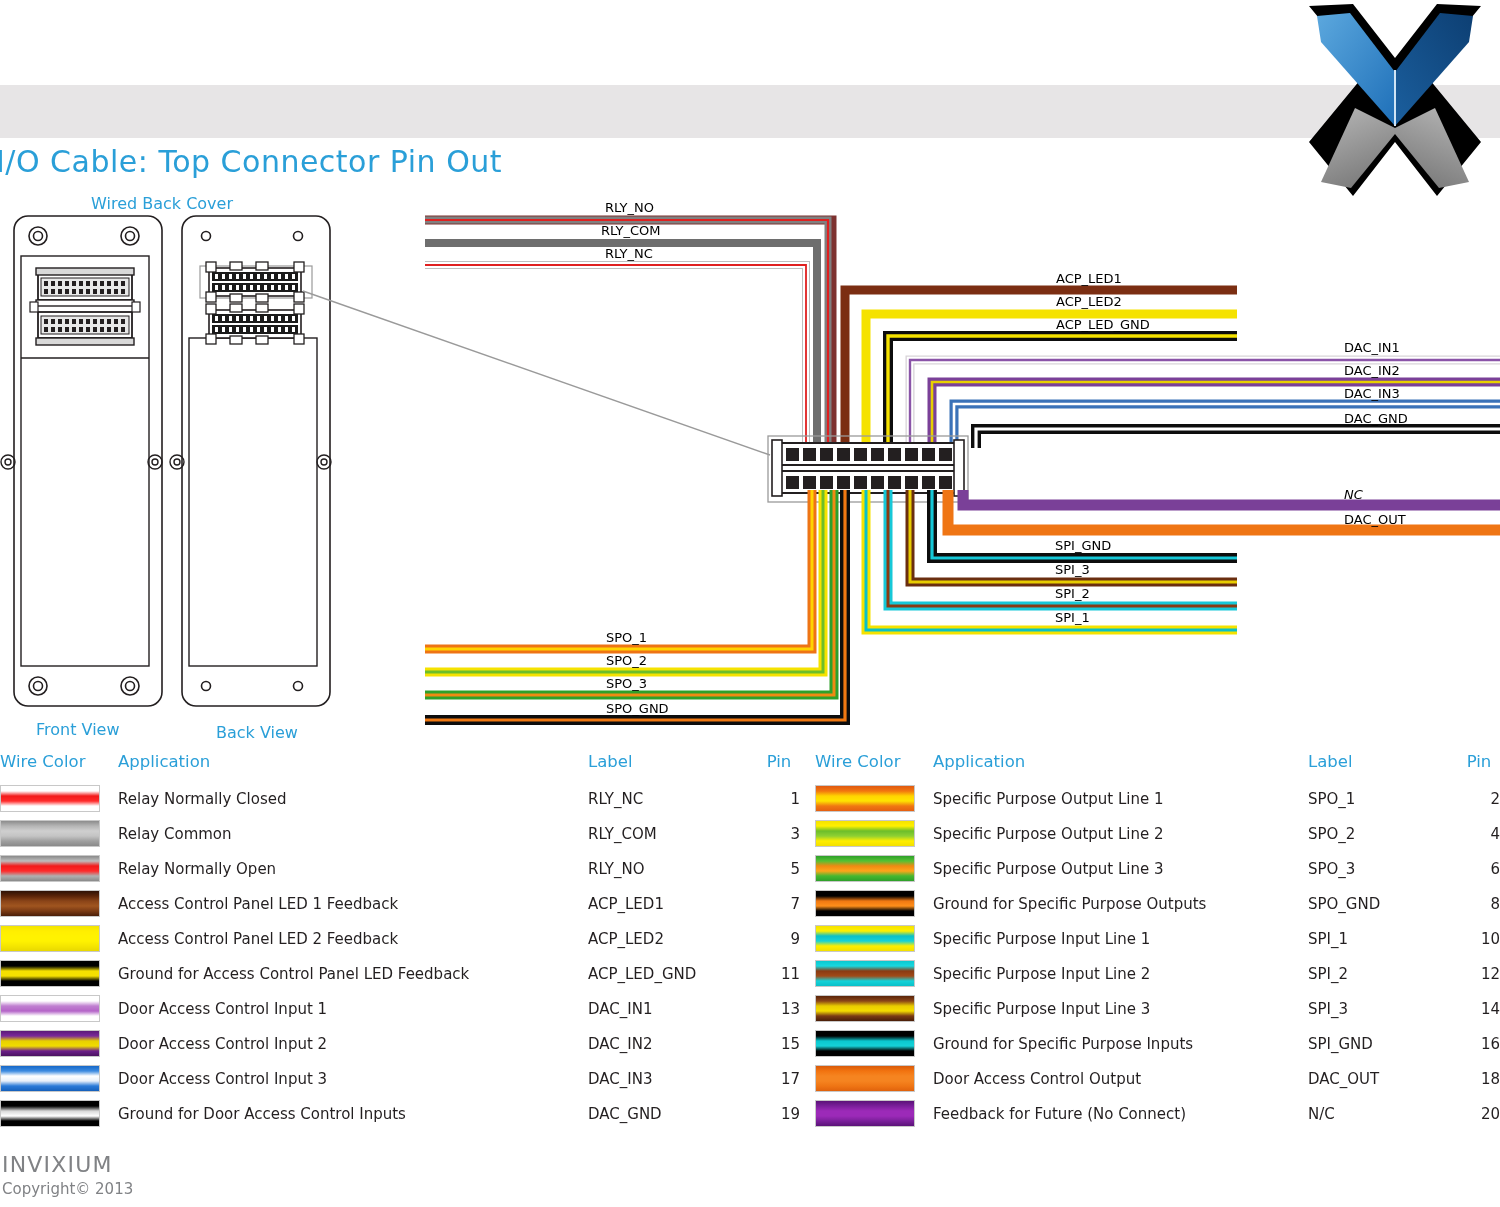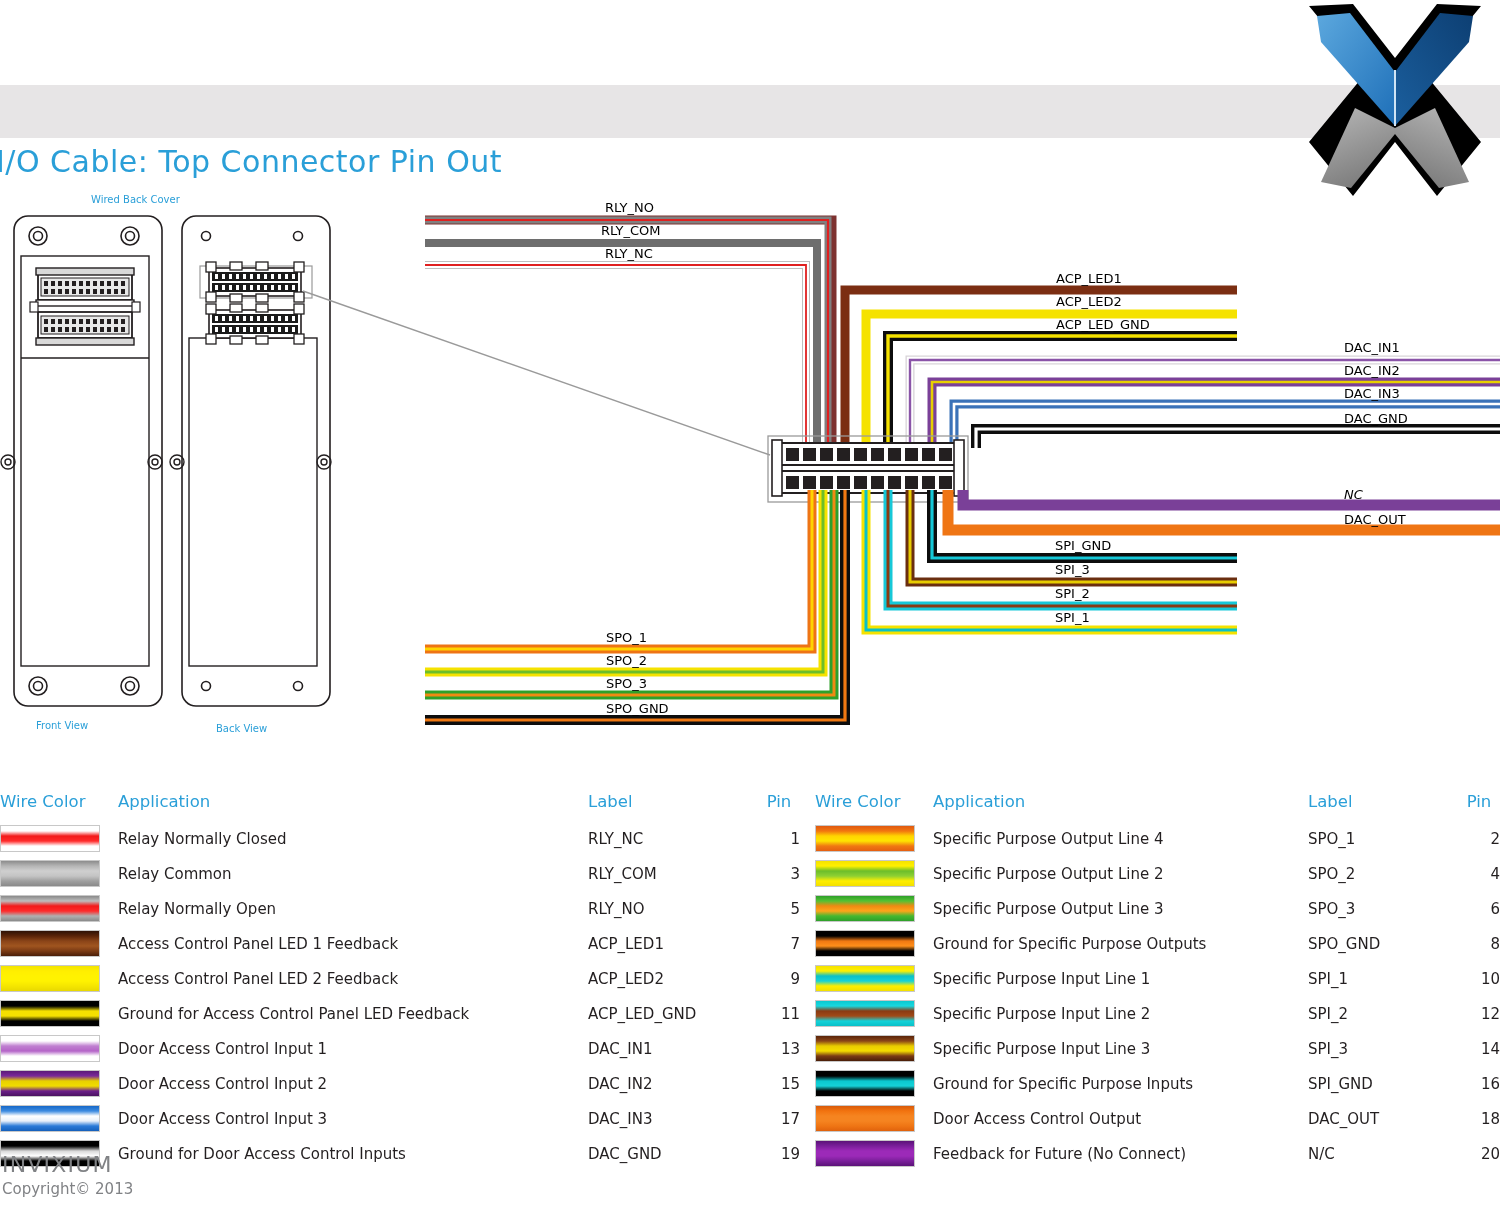--- a/index.html
+++ b/index.html
@@ -25,25 +25,25 @@
     font-family:"DejaVu Sans", sans-serif;
     white-space:nowrap;
   }
   
   #diagram { position:absolute; left:0; top:190px; width:1500px; height:560px; }
   .dlabel {
     position:absolute; font-size:13px; color:#000;
     white-space:nowrap; font-family:"DejaVu Sans", sans-serif;
   }
   .bluelabel {
-    position:absolute; font-size:10px; color:#2a9fd8;
+    position:absolute; font-size:16px; color:#2a9fd8;
     white-space:nowrap; font-family:"DejaVu Sans", sans-serif;
   }
   
-  #tables { position:absolute; left:0; top:792px; width:1248px; height:400px; }
+  #tables { position:absolute; left:0; top:752px; width:1248px; height:400px; }
   table.pintable {
     border-collapse:collapse;
     font-family:"DejaVu Sans", sans-serif;
   }
   table.pintable th {
     color:#2a9fd8; font-weight:normal; font-size:16.5px;
     text-align:left; padding:0 0 10px 0; vertical-align:bottom;
   }
   table.pintable th.pin { text-align:center; }
   table.pintable td { font-size:15px; color:#231f20; padding:4px 0; vertical-align:middle; }
@@ -527,21 +527,21 @@
         <th>Application</th>
         <th>Label</th>
         <th class="pin">Pin</th>
       </tr>
     </thead>
     <tbody id="right-body">
         <tr>
           <td>
             <span class="swatch" style="background: linear-gradient(rgb(224, 90, 16) 0%, rgb(242, 117, 15) 20%, rgb(255, 212, 0) 40%, rgb(255, 228, 0) 60%, rgb(240, 120, 18) 80%, rgb(229, 95, 16) 100%);"></span>
           </td>
-          <td>Specific Purpose Output Line 4</td>
+          <td>Specific Purpose Output Line 1</td>
           <td>SPO_1</td>
           <td class="pin">2</td>
         </tr>
         <tr>
           <td>
             <span class="swatch" style="background: linear-gradient(rgb(245, 226, 0) 0%, rgb(255, 240, 0) 20%, rgb(108, 190, 42) 40%, rgb(142, 208, 51) 60%, rgb(255, 238, 0) 80%, rgb(242, 224, 0) 100%);"></span>
           </td>
           <td>Specific Purpose Output Line 2</td>
           <td>SPO_2</td>
           <td class="pin">4</td>

